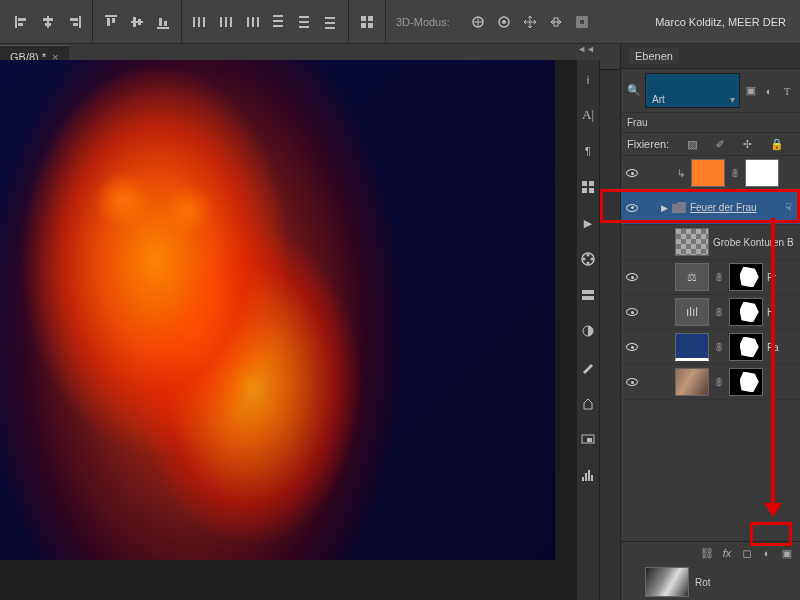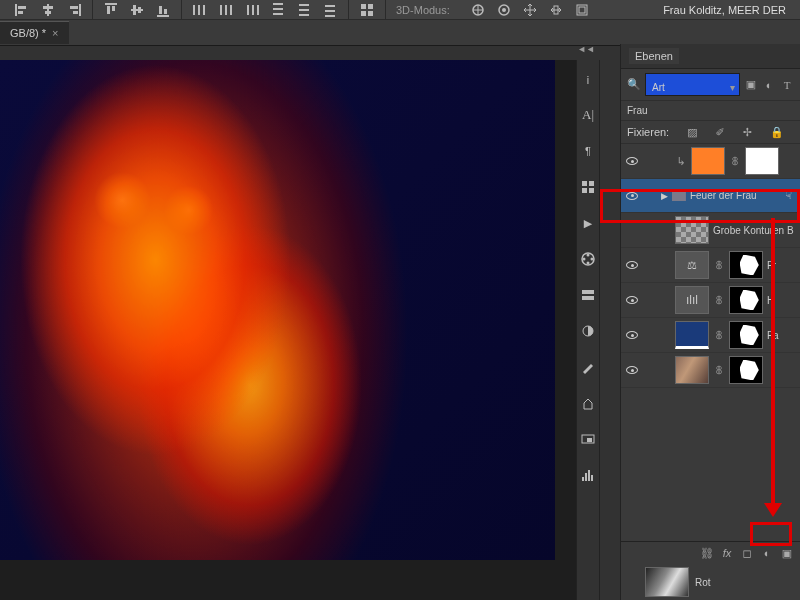--- a/index.html
+++ b/index.html
@@ -1,17 +1,17 @@
 <!DOCTYPE html>
 <html><head>
 <meta charset="utf-8">
 <style>
 *{margin:0;padding:0;box-sizing:border-box;font-family:'Segoe UI',Tahoma,sans-serif;font-size:11px;color:#ccc;user-select:none}
 body{background:#323232;width:800px;height:600px;overflow:hidden;position:relative}
-.topbar{height:20px;background:#424242;display:flex;align-items:center;padding:0 4px;border-bottom:1px solid #2a2a2a}
+.topbar{height:44px;background:#424242;display:flex;align-items:center;padding:0 4px;border-bottom:1px solid #2a2a2a}
 .tool-group{display:flex;gap:2px;padding:0 6px;border-right:1px solid #2a2a2a;height:100%;align-items:center}
 .tool-btn{width:24px;height:24px;display:flex;align-items:center;justify-content:center;cursor:pointer}
 .tool-btn svg{width:16px;height:16px}
 .mode-label{padding:0 10px;color:#999}
 .doc-title{margin-left:auto;padding:0 10px;color:#ddd}
 .tabbar{height:26px;background:#3a3a3a;display:flex;align-items:center;border-bottom:1px solid #1a1a1a}
 .tab{padding:5px 10px;background:#2a2a2a;border-top:1px solid #555;display:flex;align-items:center;gap:6px;color:#ddd}
 .tab-close{cursor:pointer;color:#999}
 .workspace{position:absolute;top:60px;left:0;right:220px;bottom:0;background:#1e1e1e;display:flex}
 .canvas{width:555px;height:500px;background:linear-gradient(135deg,#0a0a3a 0%,#06062a 100%);position:relative;overflow:hidden}
@@ -22,21 +22,21 @@
  radial-gradient(circle 35px at 34% 30%,rgba(255,200,120,0.85),transparent 70%),
  radial-gradient(ellipse 260px 420px at 35% 55%,rgba(220,80,10,0.85),rgba(100,20,0,0.4) 65%,transparent 82%);
  filter:contrast(1.15) saturate(1.2)}
 .side-strip{position:absolute;top:60px;right:200px;width:24px;bottom:0;background:#323232;border-left:1px solid #222;border-right:1px solid #222;display:flex;flex-direction:column;align-items:center;padding-top:10px;gap:18px}
 .side-strip .collapse{position:absolute;top:-16px;right:4px;color:#999;font-size:9px}
 .strip-icon{width:18px;height:18px;display:flex;align-items:center;justify-content:center;cursor:pointer;color:#bbb}
 .panel{position:absolute;top:44px;right:0;width:180px;bottom:0;background:#3a3a3a;border-left:1px solid #222;display:flex;flex-direction:column}
 .panel-tab{background:#323232;padding:4px 8px;font-size:10px;border-bottom:1px solid #222;display:flex}
 .panel-tab span{padding:2px 6px;background:#3a3a3a}
 .panel-row{display:flex;align-items:center;padding:4px 6px;gap:4px;border-bottom:1px solid #2e2e2e}
-.dropdown{background:#1d4ed8;border:1px solid #1e1e1e;padding:8px 16px 2px 6px;flex:1;position:relative;font-size:10px}
+.dropdown{background:#0c4a6e;border:1px solid #1e1e1e;padding:20px 16px 2px 6px;flex:1;position:relative;font-size:10px}
 .dropdown::after{content:'▾';position:absolute;right:4px;color:#999}
 .small-ico{width:14px;height:14px;display:flex;align-items:center;justify-content:center;color:#aaa;cursor:pointer}
 .fix-row{padding:4px 6px;display:flex;align-items:center;gap:18px;font-size:10px;color:#aaa;border-bottom:1px solid #2e2e2e}
 .layers{flex:1;overflow:hidden}
 .layer{display:flex;align-items:center;padding:3px 4px;gap:4px;border-bottom:1px solid #333;min-height:34px}
 .layer.sel{background:#2d5a8a}
 .vis{width:14px;height:14px;display:flex;align-items:center;justify-content:center;cursor:pointer}
 .eye{width:12px;height:8px;border:1px solid #ccc;border-radius:50%;position:relative}
 .eye::after{content:'';position:absolute;width:3px;height:3px;background:#ccc;border-radius:50%;top:1.5px;left:3.5px}
 .thumb{width:34px;height:28px;border:1px solid #666;background:#555;flex-shrink:0}
@@ -192,21 +192,21 @@
           <rect x="6" y="4" width="4" height="8" fill="none" stroke="#bbb"></rect>
         </svg>
       </div>
   <div class="tool-btn">
         <svg viewBox="0 0 16 16">
           <rect x="3" y="3" width="10" height="10" fill="none" stroke="#bbb"></rect>
           <rect x="5" y="5" width="6" height="6" fill="none" stroke="#bbb"></rect>
         </svg>
       </div>
  </div>
- <div class="doc-title">Frau Kolditz, MEER DER</div>
+ <div class="doc-title">Marco Kolditz, MEER DER</div>
 </div>
 
 <div class="tabbar">
  <div class="tab">
   <span>GB/8) *</span>
   <span class="tab-close">×</span>
  </div>
 </div>
 
 <div class="workspace">
@@ -312,21 +312,21 @@
    <div class="thumb mask" style="width:34px"></div>
   </div>
 
   <div class="layer sel">
    <div class="vis">
           <div class="eye"></div>
         </div>
    <div style="width:14px"></div>
    <span class="folder-arrow">▶</span>
    <div class="folder-ico"></div>
-   <span class="lname" style="">Feuer der Frau</span>
+   <span class="lname" style="text-decoration:underline">Feuer der Frau</span>
    <span style="margin-left:auto;margin-right:4px">☟</span>
   </div>
 
   <div class="layer">
    <div class="vis"></div>
    <div class="indent"></div>
    <div class="thumb checker"></div>
    <span class="lname">Grobe Konturen B</span>
   </div>
 

